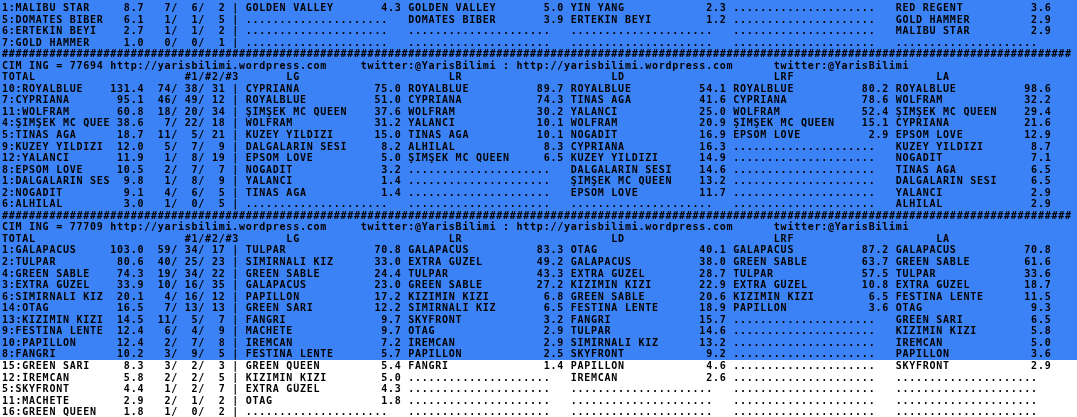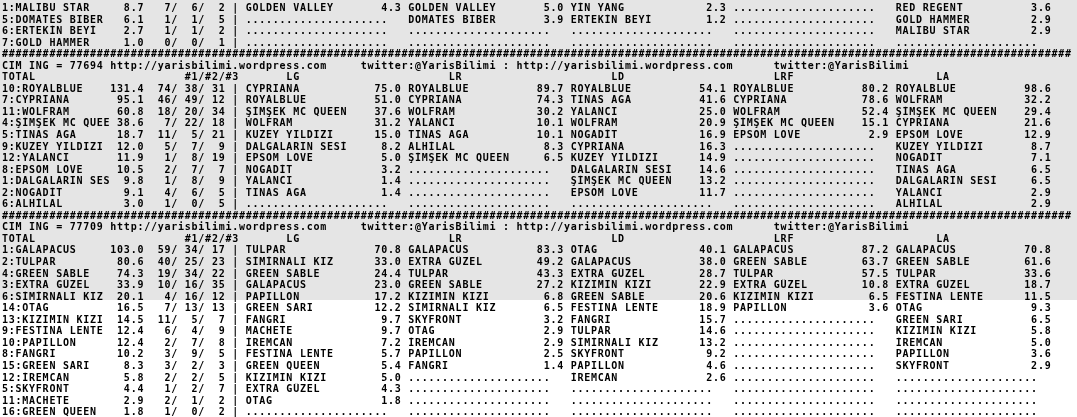--- a/index.html
+++ b/index.html
@@ -5,22 +5,22 @@
   html, body {
     margin: 0;
     padding: 0;
     background: #ffffff;
     width: 1077px;
     height: 417px;
     overflow: hidden;
   }
   #screen {
     width: 1077px;
-    height: 300px;
-    background: #e5e5e5;
+    height: 360px;
+    background: #3b82f6;
   }
   #out {
     margin: 0;
     padding: 2px 0 0 2px;
     font-family: "DejaVu Sans Mono", "Liberation Mono", monospace;
     font-weight: bold;
     font-size: 10px;
     letter-spacing: 0.75px;
     color: #000000;
   }

